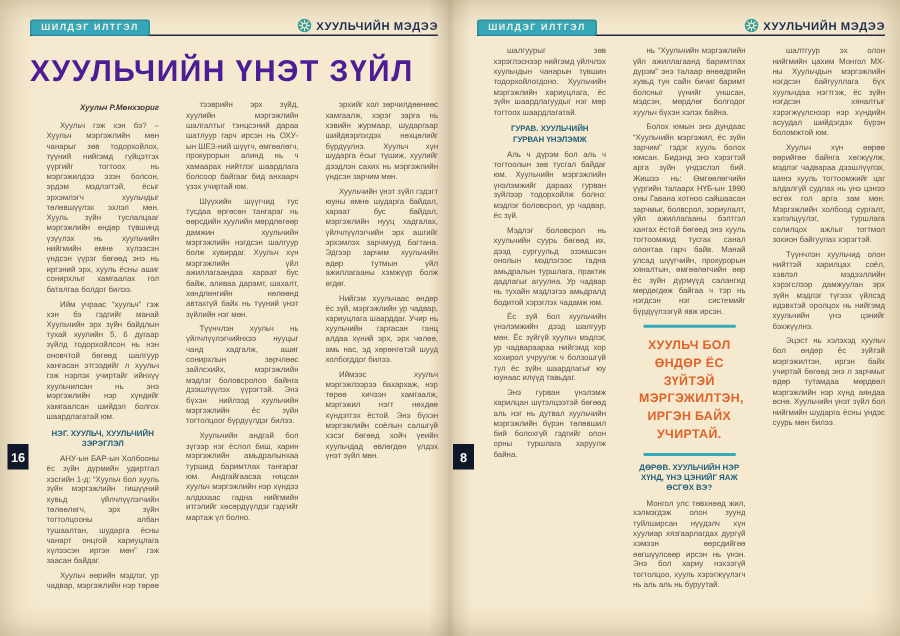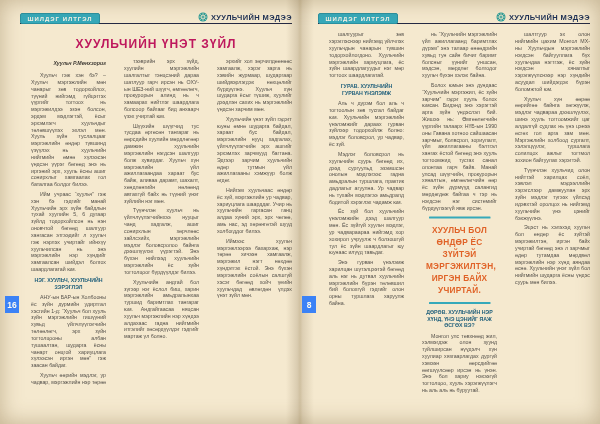--- a/index.html
+++ b/index.html
@@ -23,22 +23,22 @@
     width:80px;height:11px;margin-bottom:-1px;
     background:#36a9ba;border:1px solid #2a91a1;border-radius:2px;
     color:#f7f3e6;font-size:6px;font-weight:bold;letter-spacing:1px;white-space:nowrap;
   }
   .headspacer{flex:1;}
   .brand{display:flex;align-items:center;gap:3px;margin-bottom:1px;}
   .brandtext{font-size:7.5px;font-weight:bold;color:#1c2f55;letter-spacing:.4px;white-space:nowrap;}
 
   
   .title{
-    margin:13px 0 7px;text-align:center;
-    font-size:12px;font-weight:bold;letter-spacing:1px;color:#be185d;
+    margin:13px 0 7px;text-align:left;
+    font-size:20px;font-weight:bold;letter-spacing:1px;color:#4c1d95;
   }
 
   
   .cols{display:flex;gap:7px;}
   .page-left .cols{height:328px;}
   .page-right .cols{height:366px;margin-top:7px;}
   .col{flex:1;overflow:hidden;margin-left:11px;}
   .colscale{width:200%;transform:scale(.5);transform-origin:0 0;}
 
   .blk{margin:0 0 6px;color:#55514b;font-size:10.5px;line-height:1.3;text-align:justify;}
@@ -51,21 +51,21 @@
   .blk-quote{
     text-align:center;font-weight:bold;color:#e06227;
     font-size:16.5px;line-height:1.45;letter-spacing:.5px;
     margin:12px 8px;text-indent:0;
   }
   .blk-rule{height:4px;background:#36a9ba;width:82%;margin:10px auto;border-radius:1px;}
 
   
   .pagenum{
     position:absolute;top:296px;width:14px;height:17px;
-    background:#3b82f6;color:#fdfbf2;font-weight:bold;font-size:8.5px;
+    background:#0f172a;color:#fdfbf2;font-weight:bold;font-size:8.5px;
     display:flex;align-items:center;justify-content:center;z-index:3;
   }
   .pn-left{left:5px;}
   .pn-right{left:302px;}
 
   
   .gutter{
     position:absolute;left:286px;top:0;width:28px;height:424px;z-index:2;pointer-events:none;
     background:linear-gradient(90deg,
       rgba(96,74,40,0) 0%, rgba(96,74,40,.18) 40%,

